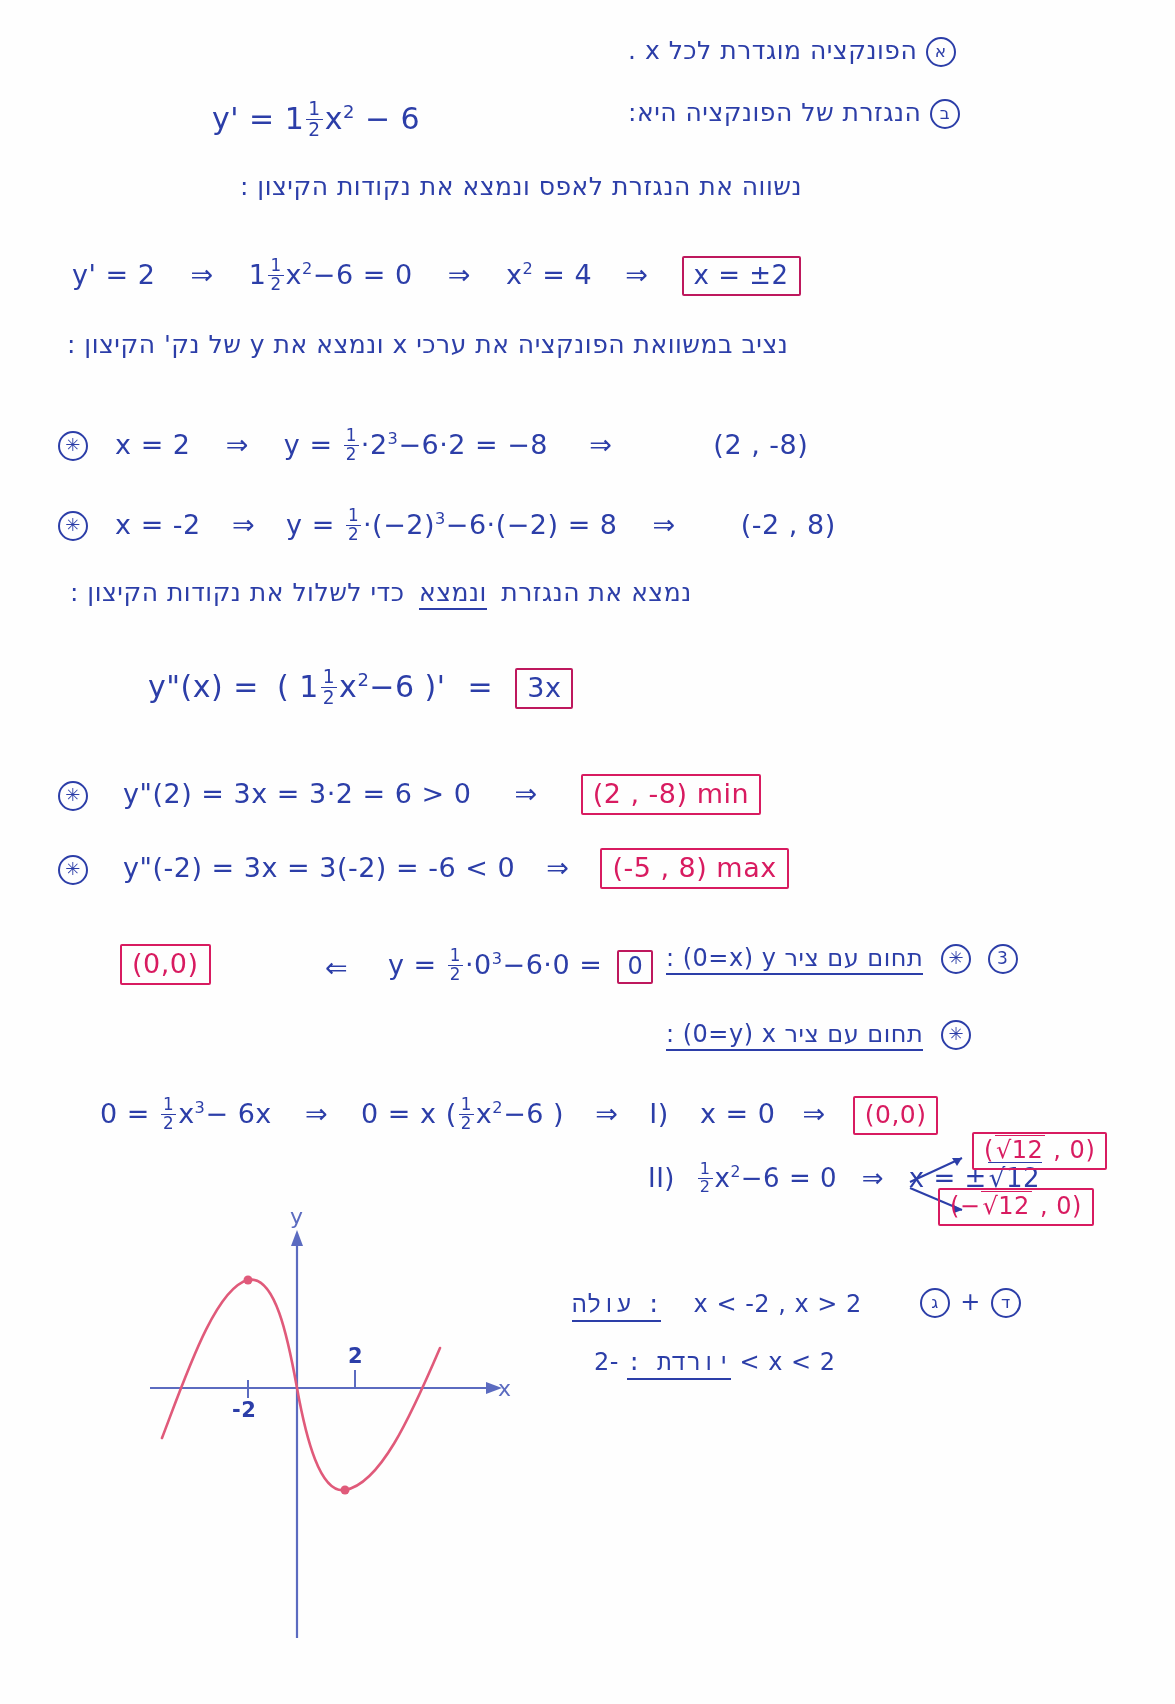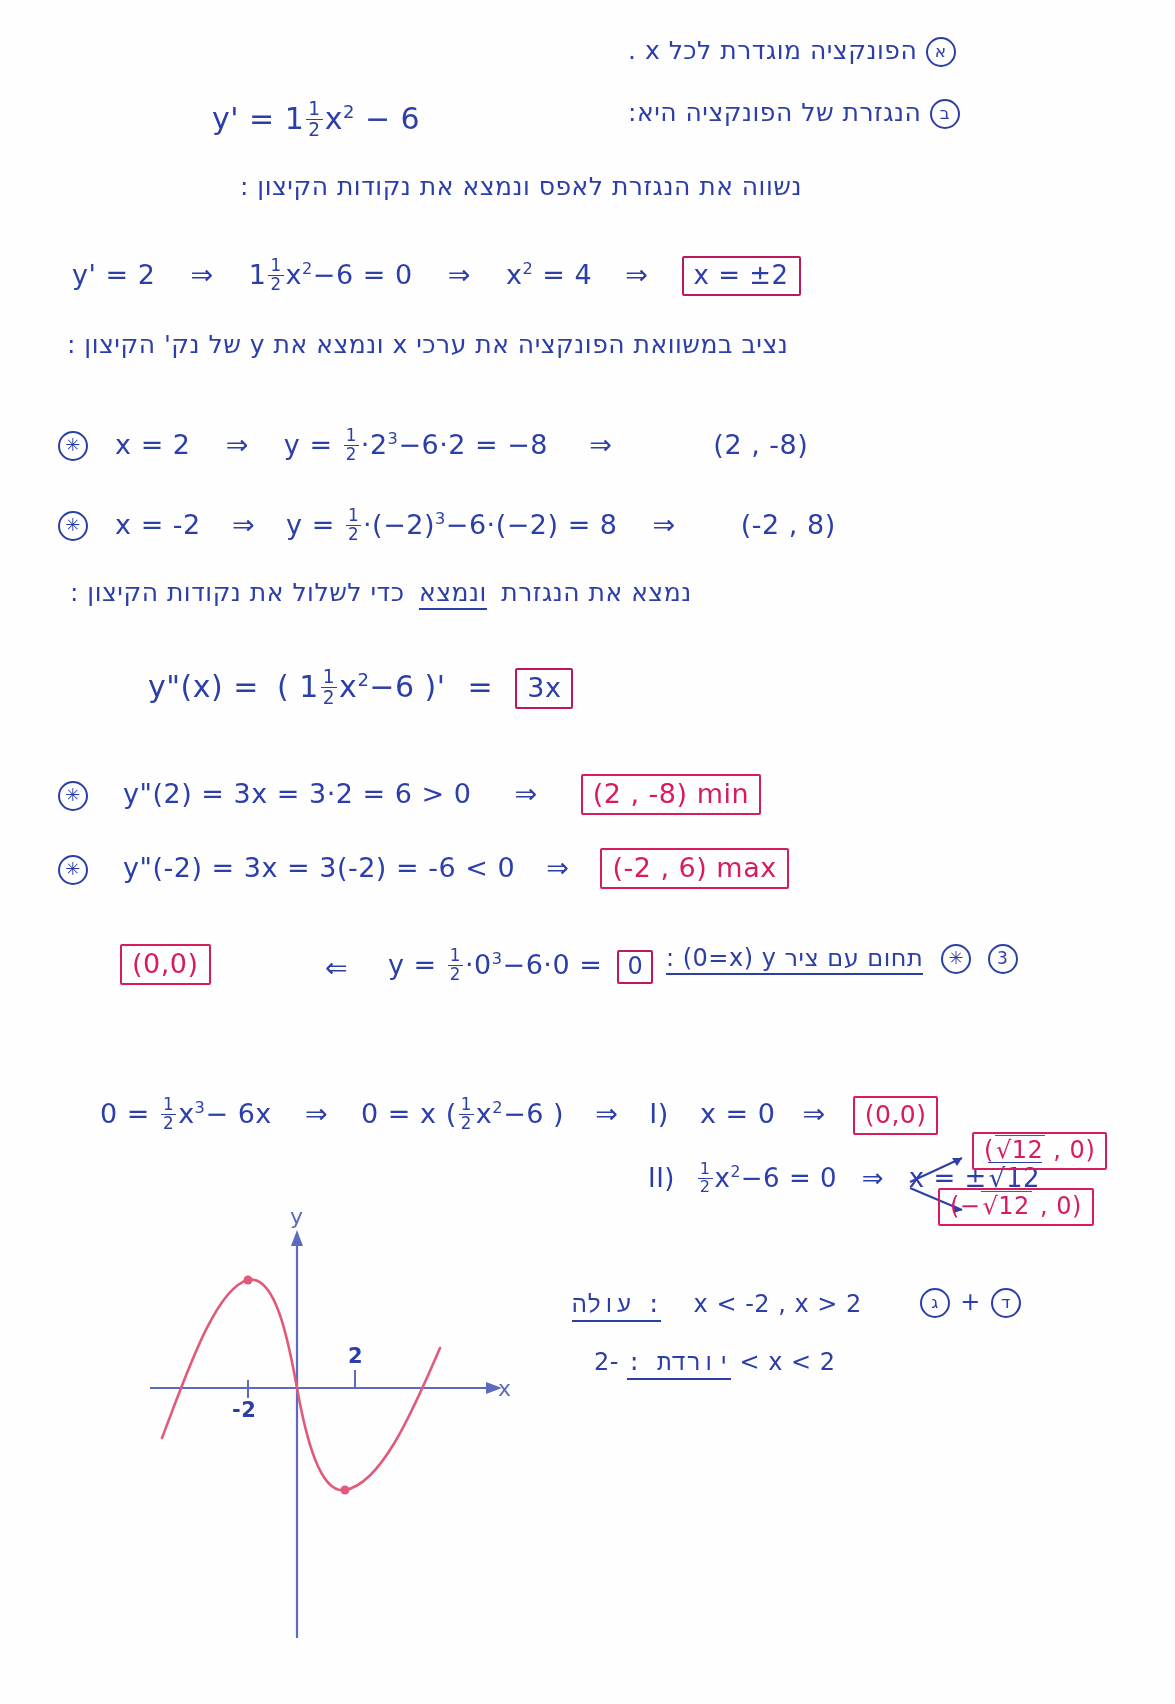--- a/index.html
+++ b/index.html
@@ -169,40 +169,44 @@
     <span class="star">✳</span>
     <span style="margin-left:26px;">y"(2) = 3x = 3·2 = 6   &gt; 0</span>
     <span style="margin:0 34px;">⇒</span>
     <span class="boxed-red" style="font-size:27px;">(2 , -8) min</span>
   </div>
 
   <div class="ln" style="left:58px; top:848px; font-size:27px;">
     <span class="star">✳</span>
     <span style="margin-left:26px;">y"(-2) = 3x = 3(-2) = -6 &lt; 0</span>
     <span style="margin:0 22px;">⇒</span>
-    <span class="boxed-red" style="font-size:27px;">(-2 , 6) max</span>
+    <span class="boxed-red" style="font-size:27px;">(-5 , 8) max</span>
   </div>
 
   <div class="ln rtl" style="left:666px; top:944px; font-size:24px;">
     <span class="circ">3</span>
     <span class="star" style="margin-right:8px;">✳</span>
     <span class="under" style="margin-right:10px;">תחום עם ציר y (x=0) :</span>
   </div>
 
   <div class="ln" style="left:388px; top:948px; font-size:27px;">
     <span>y = <span class="frac"><span class="num">1</span><span class="den">2</span></span>·0<sup class="e">3</sup>−6·0 =</span>
     <span class="boxed" style="font-size:24px; padding:0 8px 2px 8px; margin-left:6px;">0</span>
   </div>
 
   <div class="ln" style="left:325px; top:952px; font-size:27px;">⇐</div>
 
   <div class="ln" style="left:120px; top:944px; font-size:27px;">
     <span class="boxed-red">(0,0)</span>
   </div>
 
+  <div class="ln rtl" style="left:666px; top:1020px; font-size:24px;">
+    <span class="star">✳</span>
+    <span class="under" style="margin-right:10px;">תחום עם ציר x (y=0) :</span>
+  </div>
 
   <div class="ln" style="left:100px; top:1096px; font-size:27px;">
     <span>0 = <span class="frac"><span class="num">1</span><span class="den">2</span></span>x<sup class="e">3</sup>− 6x</span>
     <span style="margin:0 24px;">⇒</span>
     <span>0 = x (<span class="frac"><span class="num">1</span><span class="den">2</span></span>x<sup class="e">2</sup>−6 )</span>
     <span style="margin:0 22px;">⇒</span>
     <span>I)</span>
     <span style="margin-left:22px;">x = 0</span>
     <span style="margin:0 18px;">⇒</span>
     <span class="boxed-red" style="font-size:25px;">(0,0)</span>

